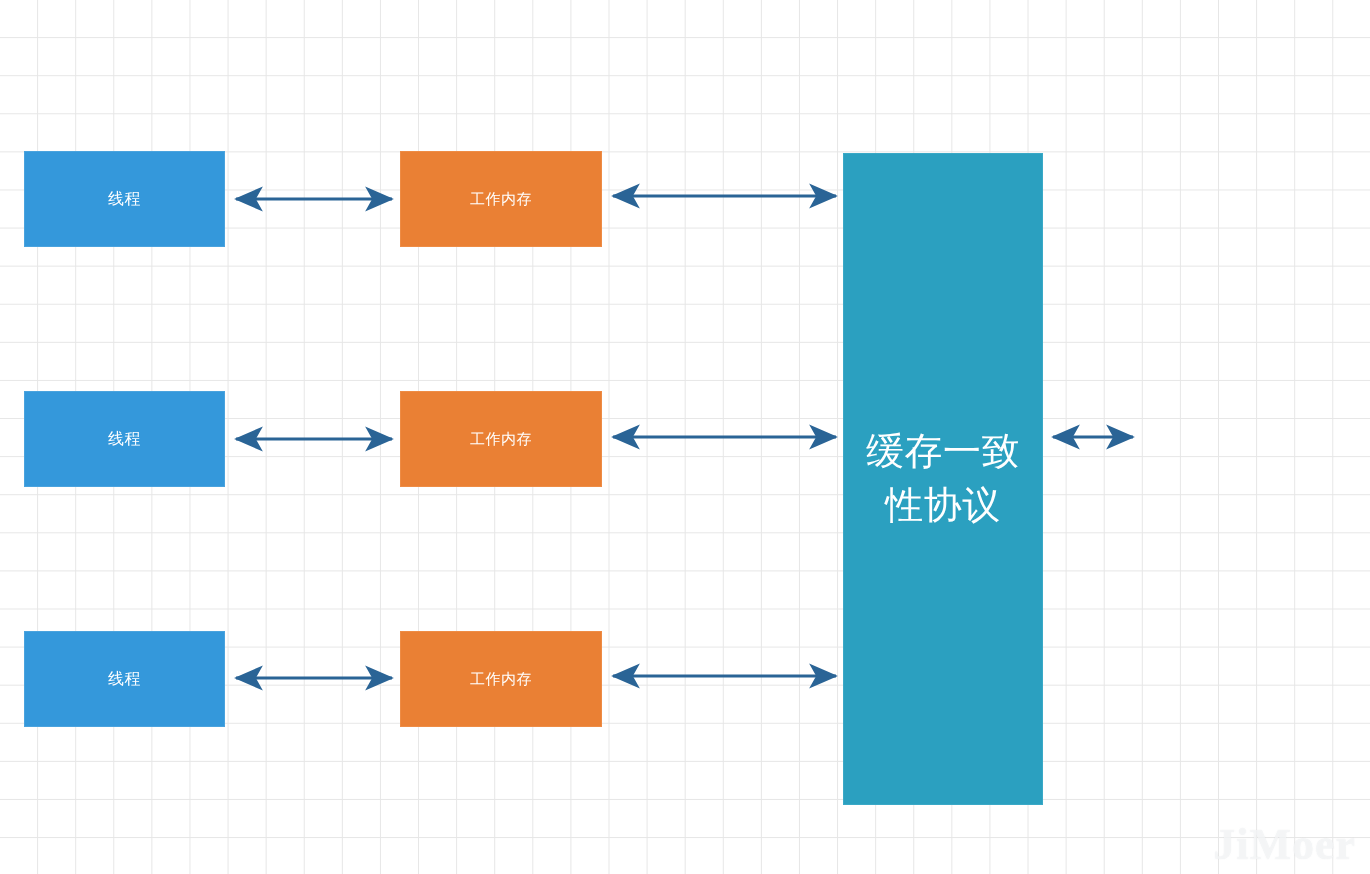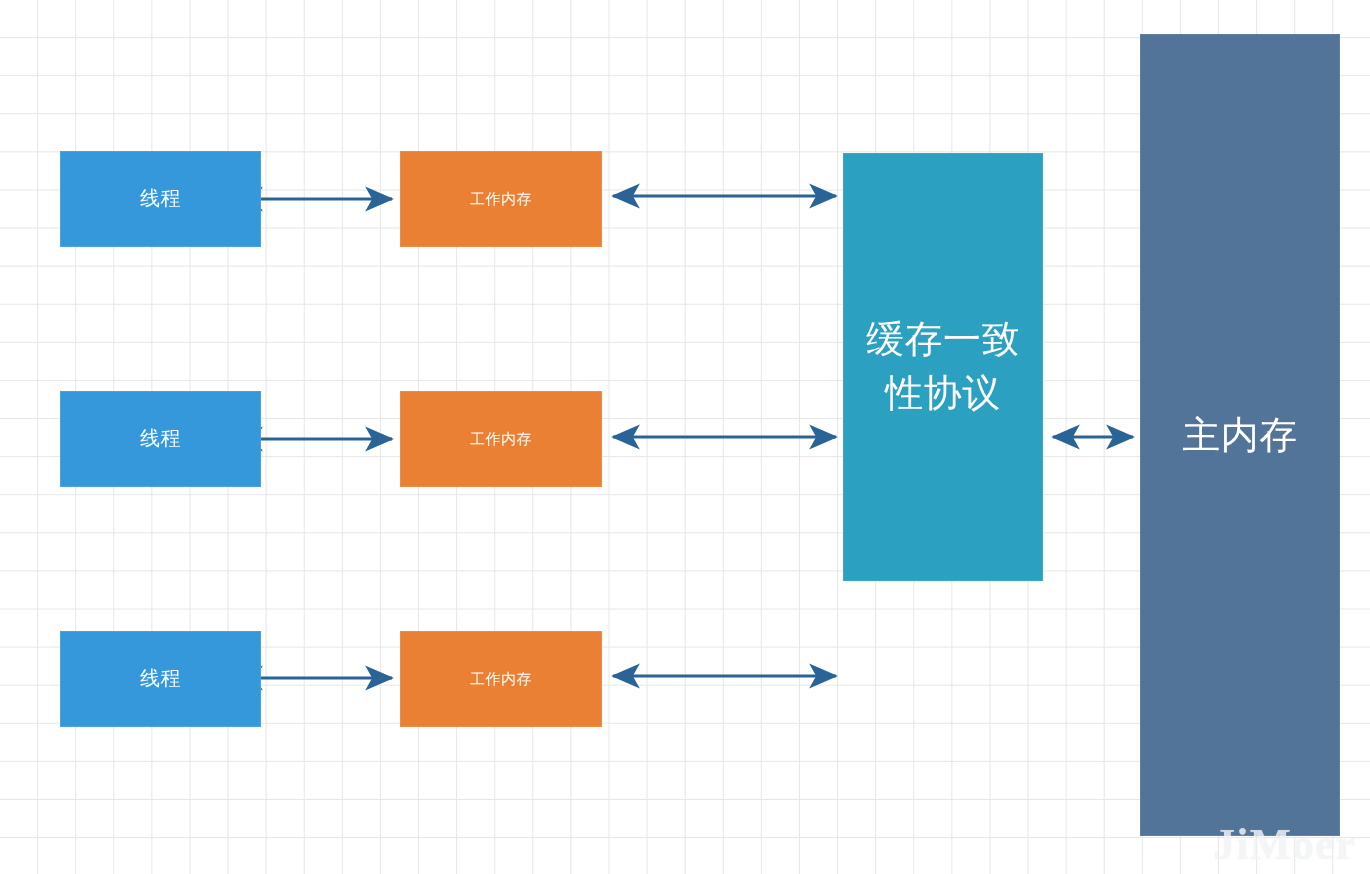--- a/index.html
+++ b/index.html
@@ -35,22 +35,21 @@
     color: #ffffff;
     text-align: center;
     line-height: 1.28;
     letter-spacing: 0.5px;
     user-select: none;
   }
 
   .node-thread {
     background: #3498db;
     border: 1px solid #4aa3de;
-    font-size: 20px;
-    margin-left: 36px;
+    font-size: 16px;
   }
 
   .node-working {
     background: #ea8034;
     border: 1px solid #ee8c45;
     font-size: 15px;
   }
 
   .node-protocol {
     background: #2ba0c0;
@@ -130,23 +129,20 @@
   </div>
 
   <div class="node node-working" style="left:400px; top:391px; width:202px; height:96px;">
     <span>工作内存</span>
   </div>
 
   <div class="node node-working" style="left:400px; top:631px; width:202px; height:96px;">
     <span>工作内存</span>
   </div>
 
-  <div class="node node-protocol" style="left:843px; top:153px; width:200px; height:428px;">
+  <div class="node node-protocol" style="left:843px; top:153px; width:200px; height:652px;">
     <span>缓存一致性协议</span>
   </div>
 
-  <div class="node node-mainmem" style="left:1140px; top:34px; width:200px; height:802px;">
-    <span>主内存</span>
-  </div>
 
   <div class="watermark">JiMoer</div>
 
 </div>
 
 </body></html>

